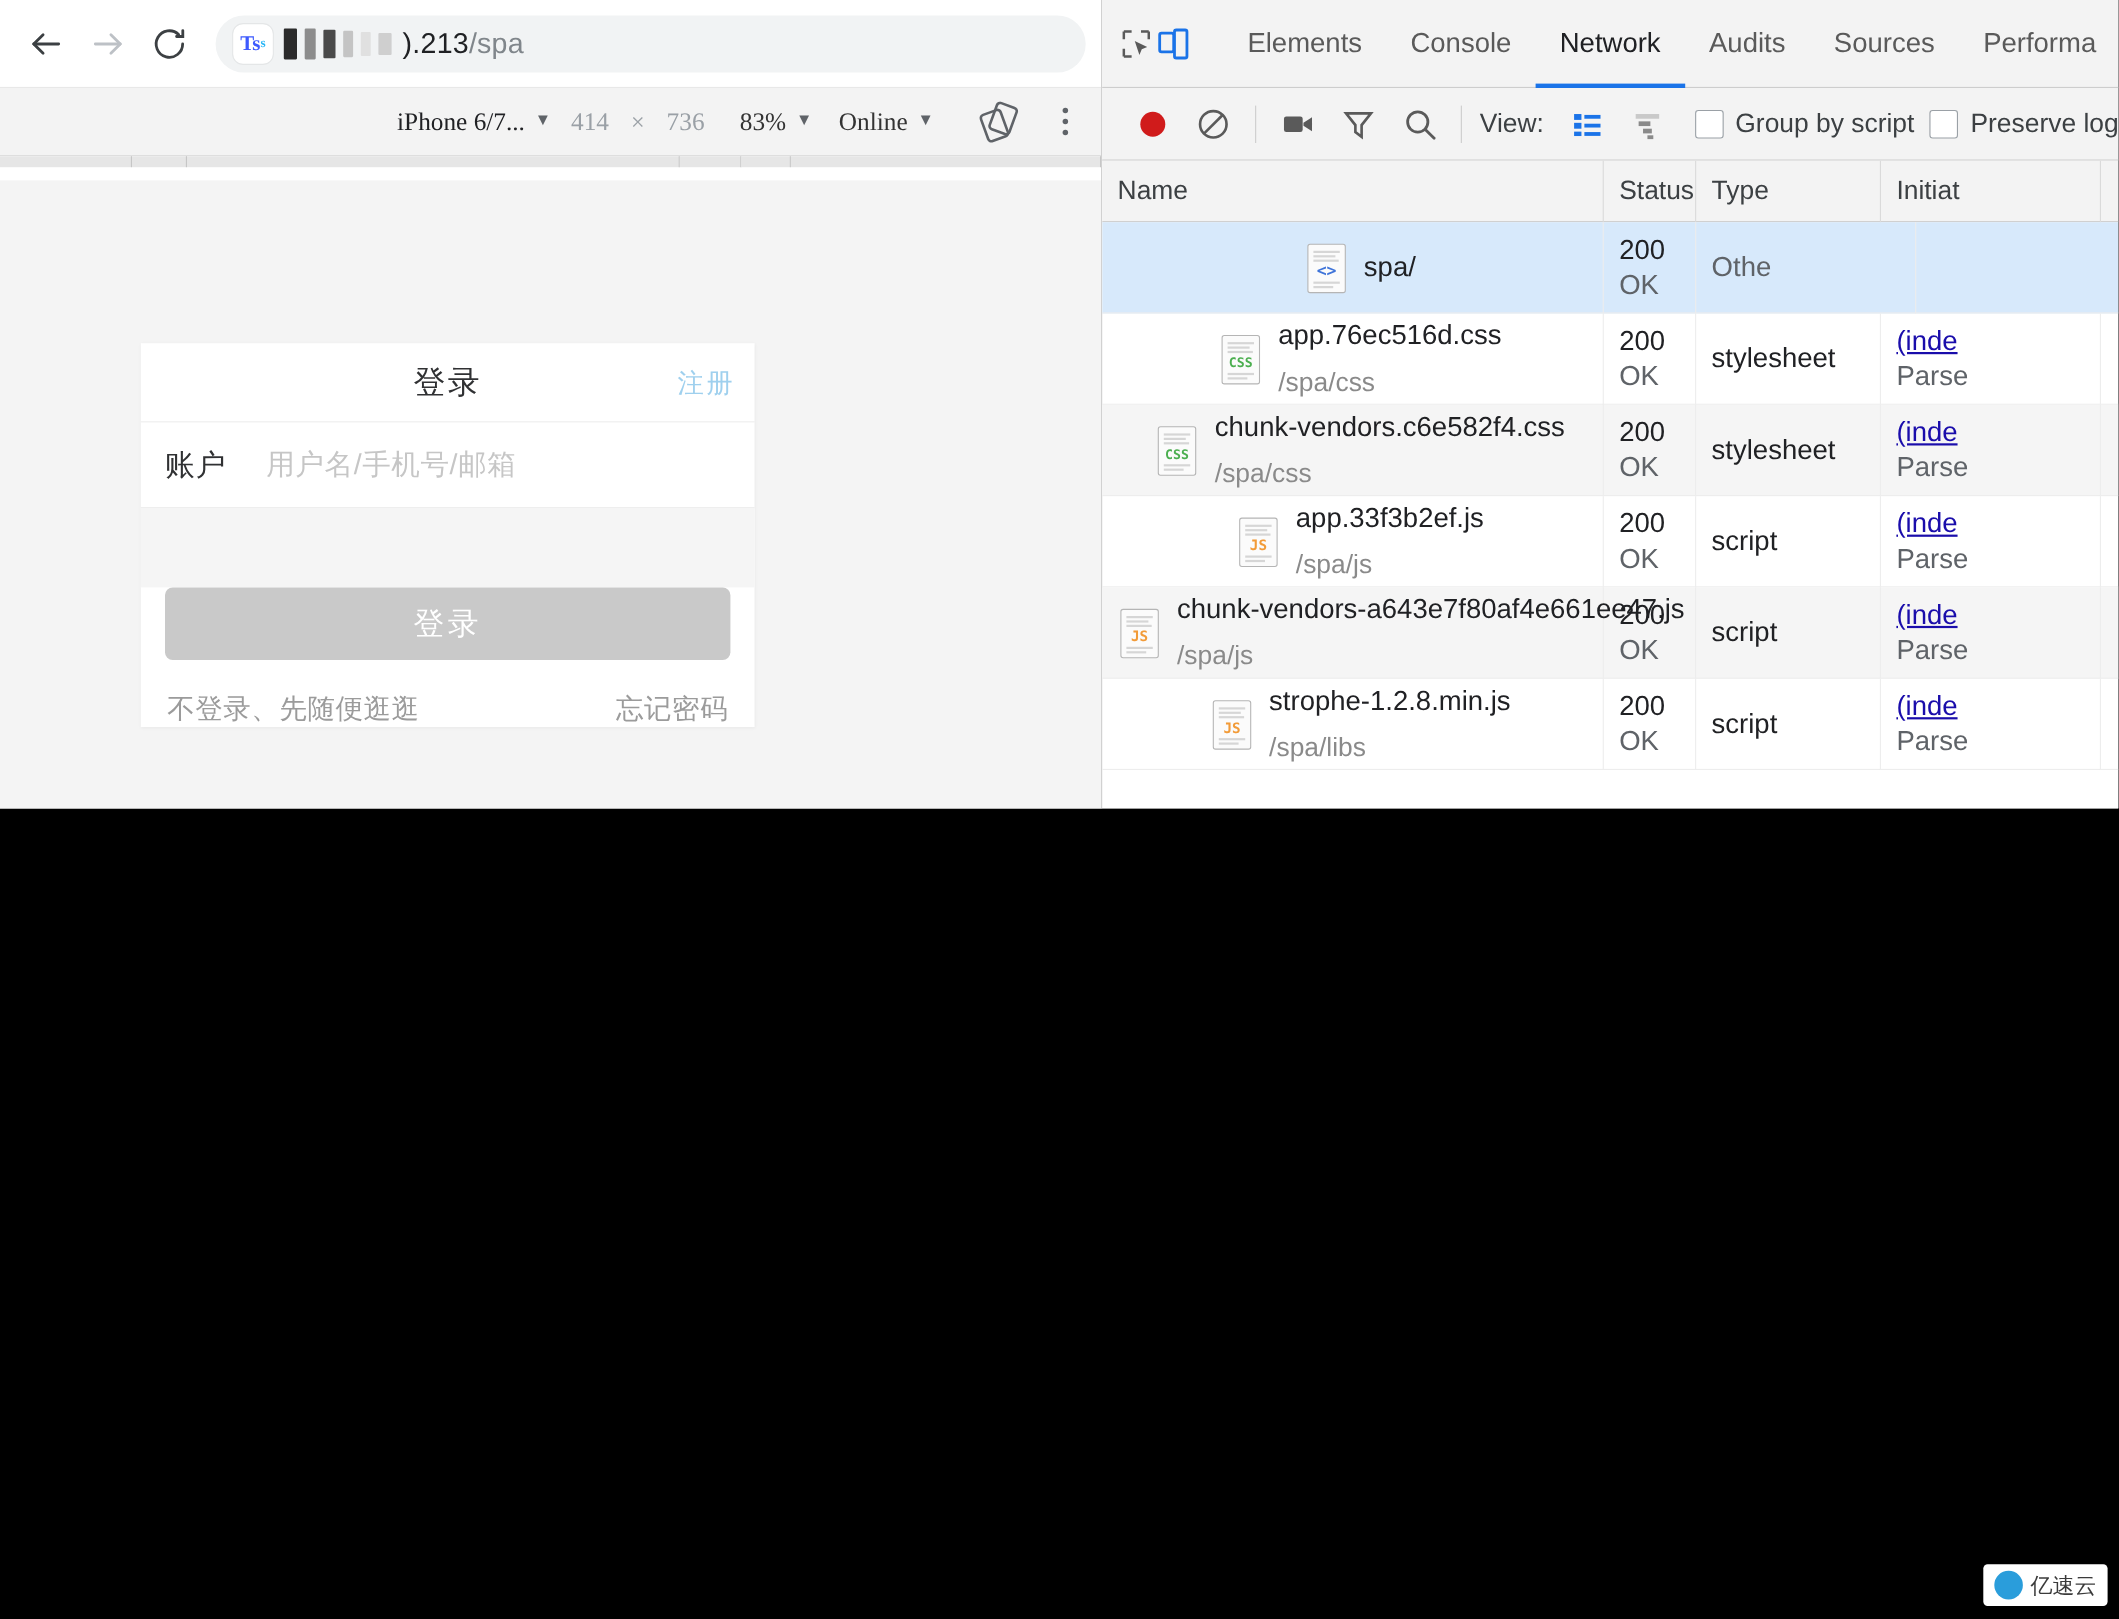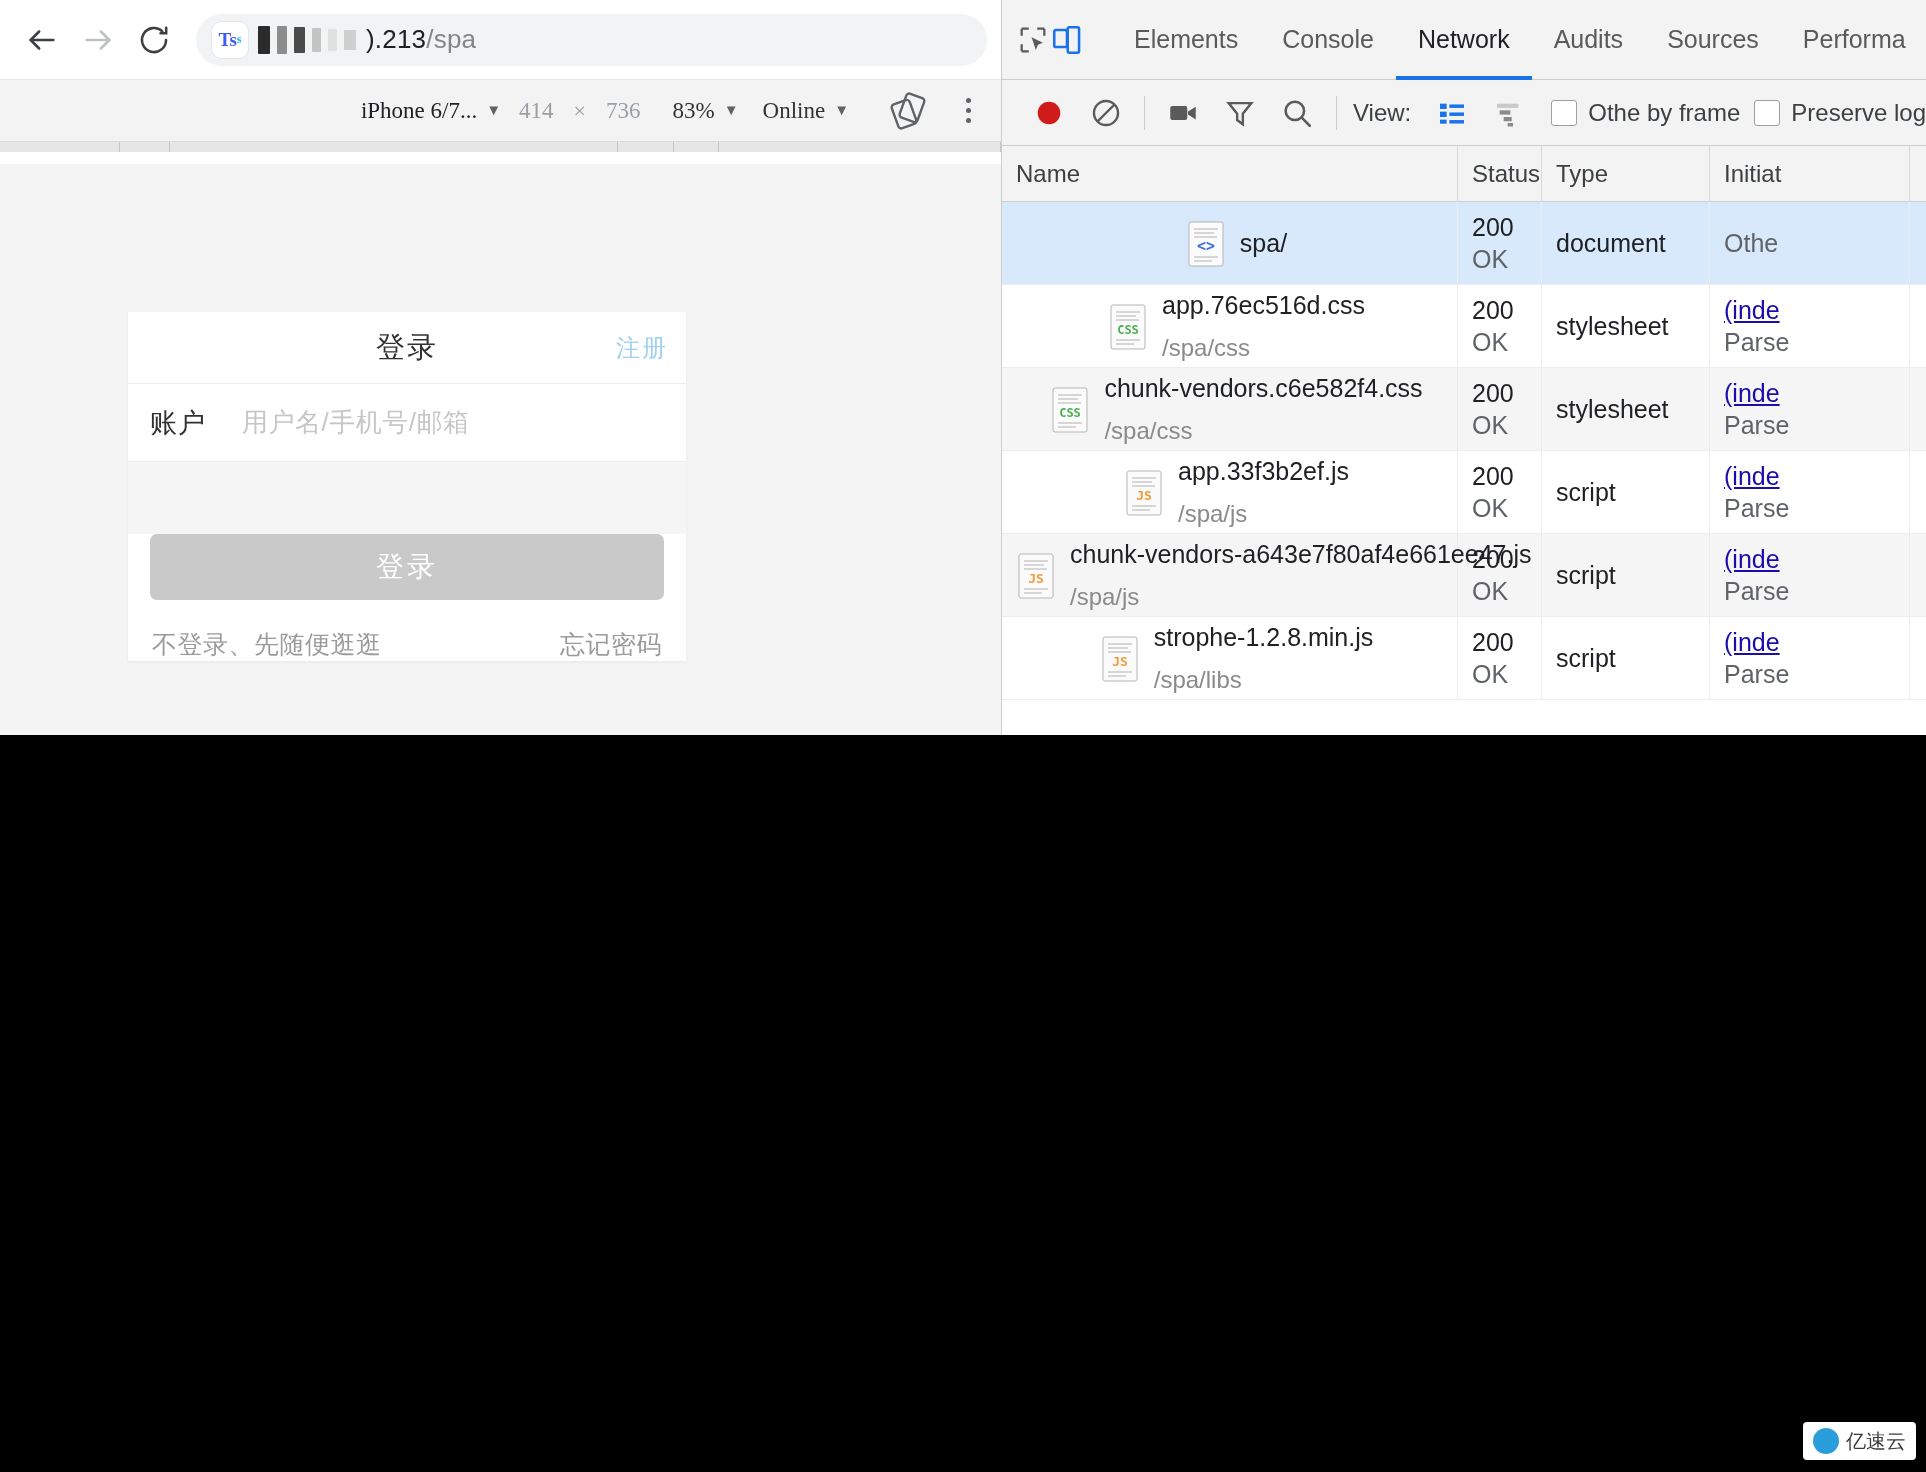--- a/index.html
+++ b/index.html
@@ -358,21 +358,21 @@
         </div>
         <div class="tb-btn">
           <svg width="32" height="32" viewBox="0 0 24 24" fill="#8a8a8a">
               <rect x="3" y="5" width="16" height="3.2" fill="#c9c9c9"></rect>
               <rect x="5" y="10" width="8" height="3.2" fill="#8a8a8a"></rect>
               <rect x="8" y="15" width="6" height="3.2" fill="#8a8a8a"></rect>
               <rect x="11" y="19.5" width="4" height="2.6" fill="#8a8a8a"></rect>
             </svg>
         </div>
         <div class="chk"></div>
-        <div class="chk-label">Othe by frame</div>
+        <div class="chk-label">Group by script</div>
         <div class="chk"></div>
         <div class="chk-label">Preserve log</div>
       </div>
 
       <div class="net-table">
         <div class="net-head">
           <div class="th c-name">Name</div>
           <div class="th c-status">Status</div>
           <div class="th c-type">Type</div>
           <div class="th c-init">Initiat</div>
@@ -394,23 +394,20 @@
                 </svg>
             </span>
             <span class="name-wrap">
               <span class="fname">spa/</span>
             </span>
           </div>
           <div class="td c-status">
             <span class="s1">200</span>
             <span class="s2">OK</span>
           </div>
-          <div class="td c-type">
-            <span class="ttxt">document</span>
-          </div>
           <div class="td c-init">
             <span class="iother">Othe</span>
           </div>
         </div>
 
         <div class="net-row">
           <div class="td c-name">
             <span class="file-ico">
               <svg width="40" height="48" viewBox="0 0 40 48">
                   <rect x="3" y="2" width="34" height="44" rx="2" fill="#fbfbfb" stroke="#b5b5b5"></rect>

